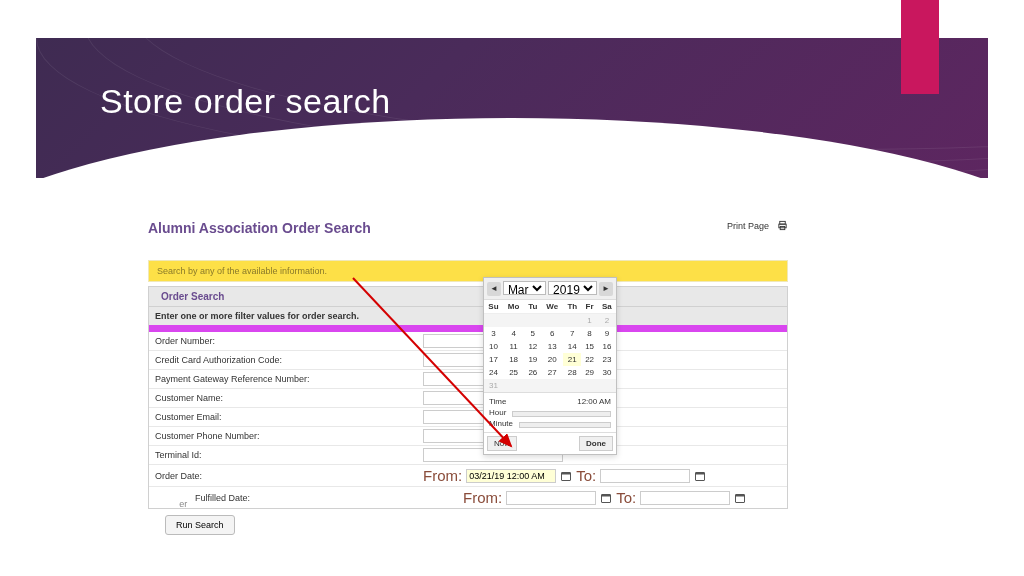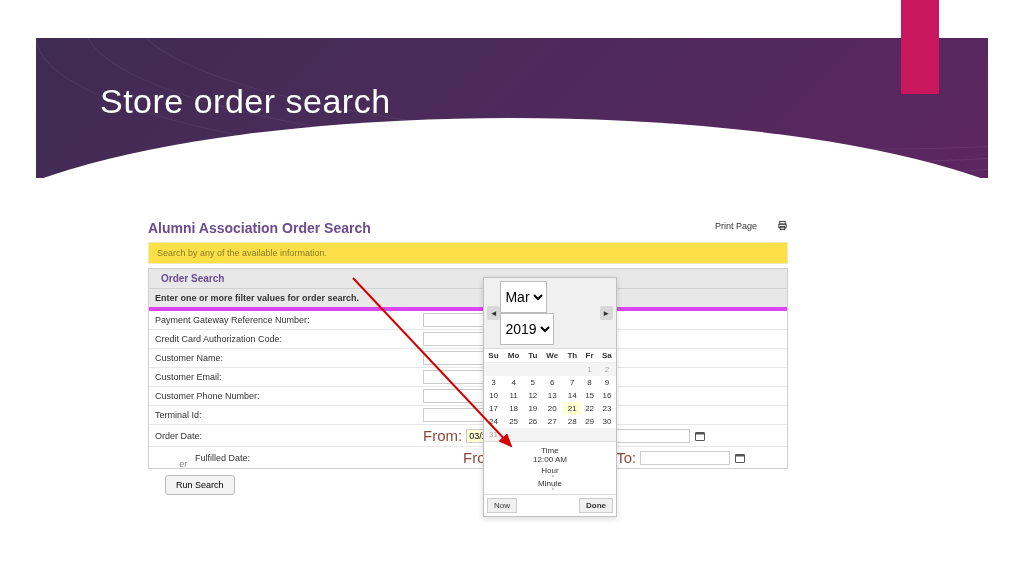--- a/index.html
+++ b/index.html
@@ -14,50 +14,50 @@
   }
   .header-band .wave {
     position: absolute; width: 150%; height: 200%; border: 1px solid rgba(255,255,255,0.08);
     border-radius: 50%; right: -60%; top: -120%;
   }
   .slide-title { position: absolute; top: 82px; left: 100px; color: #fff; font-size: 34px; font-weight: 300; z-index: 5; letter-spacing: 0.5px; }
 
   .screenshot {
     position: absolute; top: 220px; left: 148px; width: 640px; font-size: 9px; color: #333;
   }
-  .page-heading { color: #6a4c8f; font-size: 14px; font-weight: bold; margin-bottom: 6px; }
-  .print-page { position: absolute; top: 0; right: 0; font-size: 9px; color: #333; display: flex; align-items: center; gap: 20px; }
+  .page-heading { color: #6a4c8f; font-size: 14px; font-weight: bold; margin-bottom: 24px; }
+  .print-page { position: absolute; top: 0; right: 0; font-size: 9px; color: #333; display: flex; align-items: center; gap: 8px; }
   .info-bar { background: #fde047; border: 1px solid #f0e8b8; color: #8a7a2a; padding: 5px 8px; font-size: 9px; margin-bottom: 4px; }
 
   .panel { border: 1px solid #d0d0d0; }
   .panel-title { background: #e8e8e8; color: #6a4c8f; font-weight: bold; padding: 4px 12px; font-size: 10px; border-bottom: 1px solid #d0d0d0; }
-  .panel-sub { background: #e8e8e8; font-weight: bold; padding: 4px 6px; font-size: 9px; border-bottom: 4px solid #d946ef; }
+  .panel-sub { background: #e8e8e8; font-weight: bold; padding: 4px 6px; font-size: 9px; border-bottom: 7px solid #d946ef; }
   .form-row { display: flex; align-items: center; border-bottom: 1px solid #e8e8e8; min-height: 18px; }
   .form-row:last-child { border-bottom: none; margin-left: 40px; }
   .form-label { width: 270px; padding: 3px 6px; color: #333; background: #fff; }
   .form-val { flex: 1; padding: 2px 4px; display: flex; align-items: center; gap: 4px; }
   .form-val input[type="text"] { height: 14px; border: 1px solid #ccc; font-size: 9px; padding: 0 2px; }
   .inp-wide { width: 140px; }
   .inp-date { width: 90px; background: #ffffd6; }
   .from-to-lbl { color: #8a4c3a; font-size: 15px; }
 
   .datepicker {
     position: absolute; top: 57px; left: 335px; width: 134px; background: #fff;
     border: 1px solid #c0c0c0; box-shadow: 0 2px 6px rgba(0,0,0,0.15); font-size: 8px;
   }
   .dp-head { display: flex; align-items: center; justify-content: space-between; padding: 3px; background: #f0f0f0; border-bottom: 1px solid #ddd; }
   .dp-nav { width: 14px; height: 14px; background: #d8d8d8; border-radius: 2px; display: flex; align-items: center; justify-content: center; font-size: 8px; cursor: pointer; }
-  .dp-sel { font-size: 14px; border: 1px solid #bbb; background: #fff; height: 32px; }
+  .dp-sel { font-size: 12px; border: 1px solid #bbb; background: #fff; height: 14px; }
   .dp-grid { width: 100%; border-collapse: collapse; }
   .dp-grid th { font-weight: bold; padding: 2px 0; text-align: center; font-size: 8px; border-bottom: 1px solid #eee; }
   .dp-grid td { text-align: center; padding: 2px 0; font-size: 8px; cursor: pointer; }
   .dp-grid td.dim { background: #f4f4f4; color: #aaa; }
   .dp-grid td.hl { background: #ffffd6; }
   .dp-time { padding: 3px 5px; border-top: 1px solid #ddd; }
-  .dp-time-row { display: flex; justify-content: space-between; align-items: center; padding: 1px 0; flex-direction: column; }
+  .dp-time-row { display: flex; justify-content: space-between; align-items: flex-end; padding: 1px 0; }
   .dp-slider { flex: 1; margin-left: 6px; height: 6px; background: #eee; border: 1px solid #ccc; }
   .dp-foot { display: flex; justify-content: space-between; padding: 3px; border-top: 1px solid #ddd; }
   .dp-btn { background: #f0f0f0; border: 1px solid #ccc; padding: 2px 6px; font-size: 8px; cursor: pointer; }
   .dp-btn.done { font-weight: bold; }
 
   .run-row { position: absolute; left: -16px; bottom: -26px; display: flex; align-items: center; gap: 6px; flex-direction: column; }
   .er-text { font-size: 9px; color: #888; }
   .run-btn { background: #f4f4f4; border: 1px solid #bbb; border-radius: 3px; padding: 4px 10px; font-size: 9px; cursor: pointer; margin-left: 33px; }
 
   .arrow-svg { position: absolute; top: 48px; left: 195px; width: 200px; height: 190px; pointer-events: none; }
@@ -85,27 +85,33 @@
         <rect x="7" y="14" width="10" height="7"></rect>
       </svg>
   </div>
   <div class="info-bar">Search by any of the available information.</div>
 
   <div class="panel">
     <div class="panel-title">Order Search</div>
     <div class="panel-sub">Enter one or more filter values for order search.</div>
 
     <div class="form-row">
+        <div class="form-label">Order Number:</div>
+        <div class="form-val">
+          <input type="text" class="inp-wide" style="">
+        </div>
+      </div>
+    <div class="form-row">
+        <div class="form-label">Credit Card Authorization Code:</div>
+        <div class="form-val">
+          <input type="text" class="inp-wide" style="">
+        </div>
+      </div>
+    <div class="form-row">
         <div class="form-label">Payment Gateway Reference Number:</div>
-        <div class="form-val">
-          <input type="text" class="inp-wide" style="">
-        </div>
-      </div>
-    <div class="form-row">
-        <div class="form-label">Credit Card Authorization Code:</div>
         <div class="form-val">
           <input type="text" class="inp-wide" style="">
         </div>
       </div>
     <div class="form-row">
         <div class="form-label">Customer Name:</div>
         <div class="form-val">
           <input type="text" class="inp-wide" style="">
         </div>
       </div>

